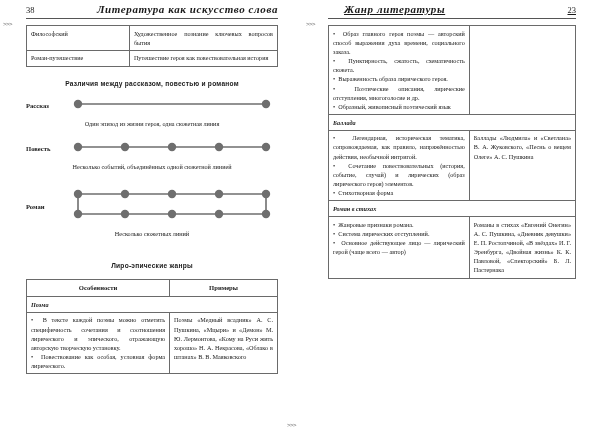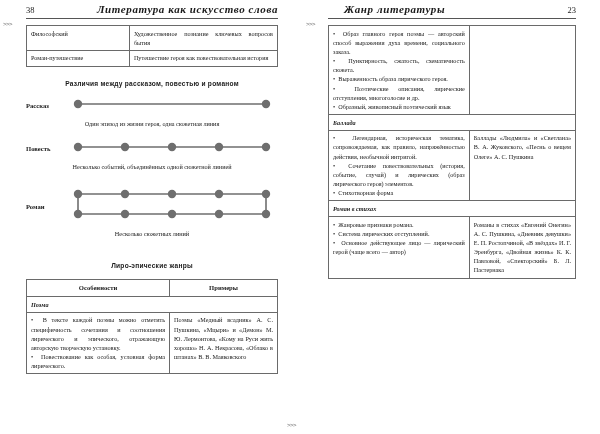--- a/index.html
+++ b/index.html
@@ -32,21 +32,21 @@
 
   
   .runhead {
     display: flex;
     align-items: baseline;
     height: 14px;
     font-size: 8px;
     padding-top: 3px;
   }
   .runhead-left  { justify-content: flex-start; }
-  .runhead-right { justify-content: flex-start; }
+  .runhead-right { justify-content: flex-start; text-decoration: underline; }
   .folio {
     font-family: "Liberation Serif", serif;
     font-size: 8.5px;
     font-weight: normal;
     letter-spacing: 0;
   }
   .runtitle {
     font-family: "Liberation Serif", serif;
     font-style: italic;
     font-weight: bold;

